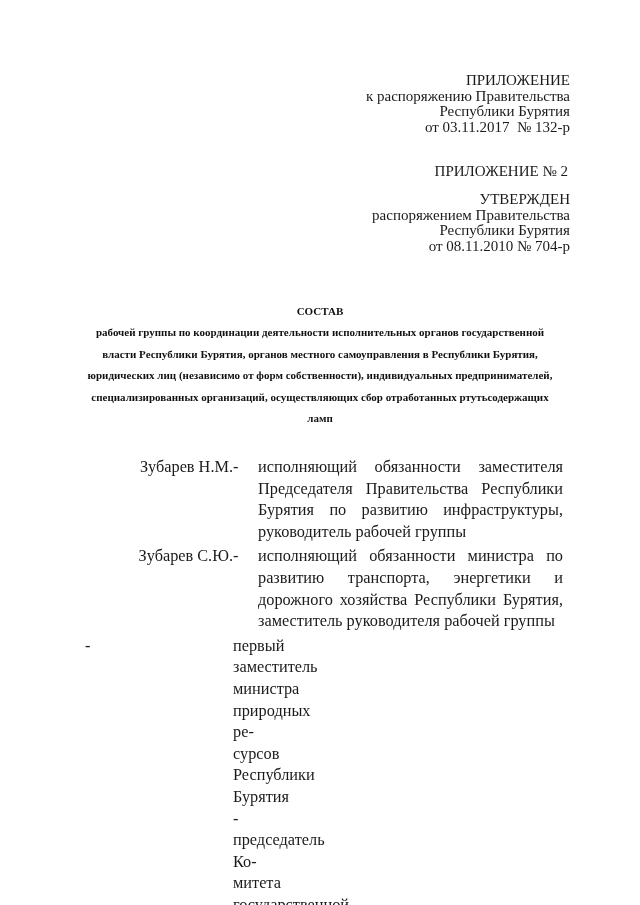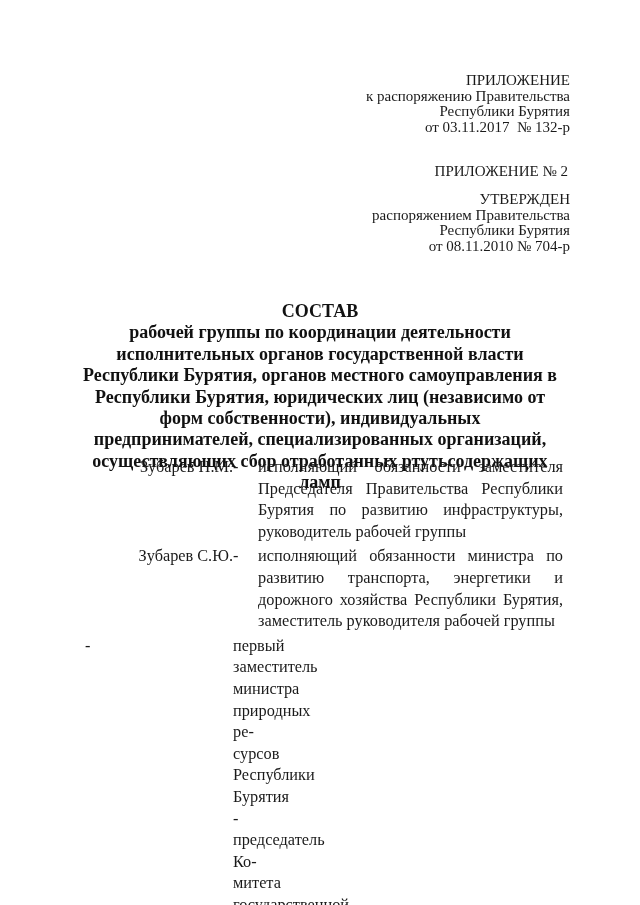--- a/index.html
+++ b/index.html
@@ -38,21 +38,21 @@
   }
   .blk-approval-note { top: 192px; }
   .title-block {
     position: absolute;
     top: 301px;
     left: 80px;
     width: 480px;
     text-align: center;
     font-weight: bold;
     color: #111111;
-    font-size: 18px;
+    font-size: 11px;
     line-height: 21.4px;
   }
   .members {
     position: absolute;
     top: 456px;
     left: 85px;
     width: 478px;
     font-size: 16.3px;
     line-height: 21.6px;
   }

